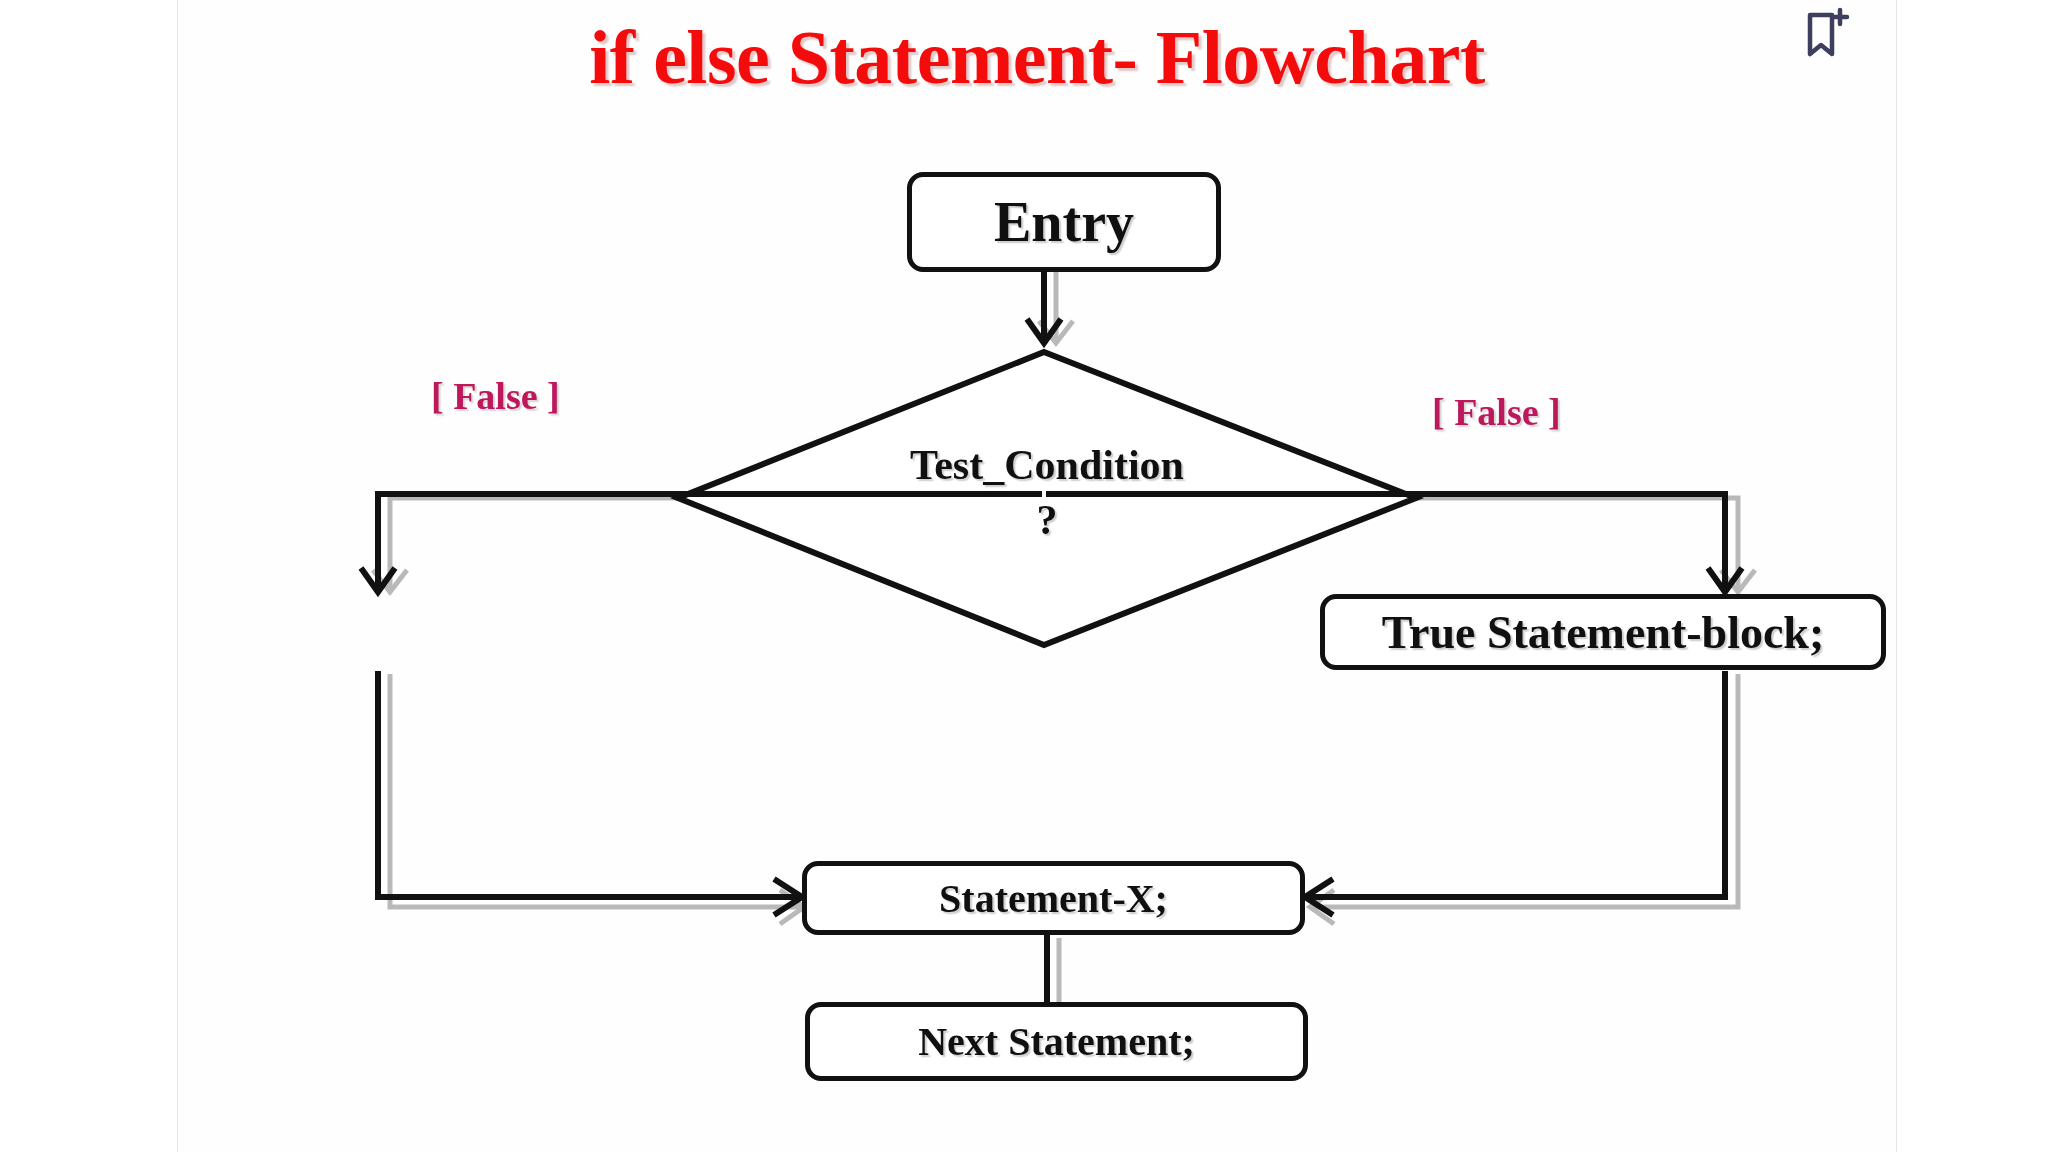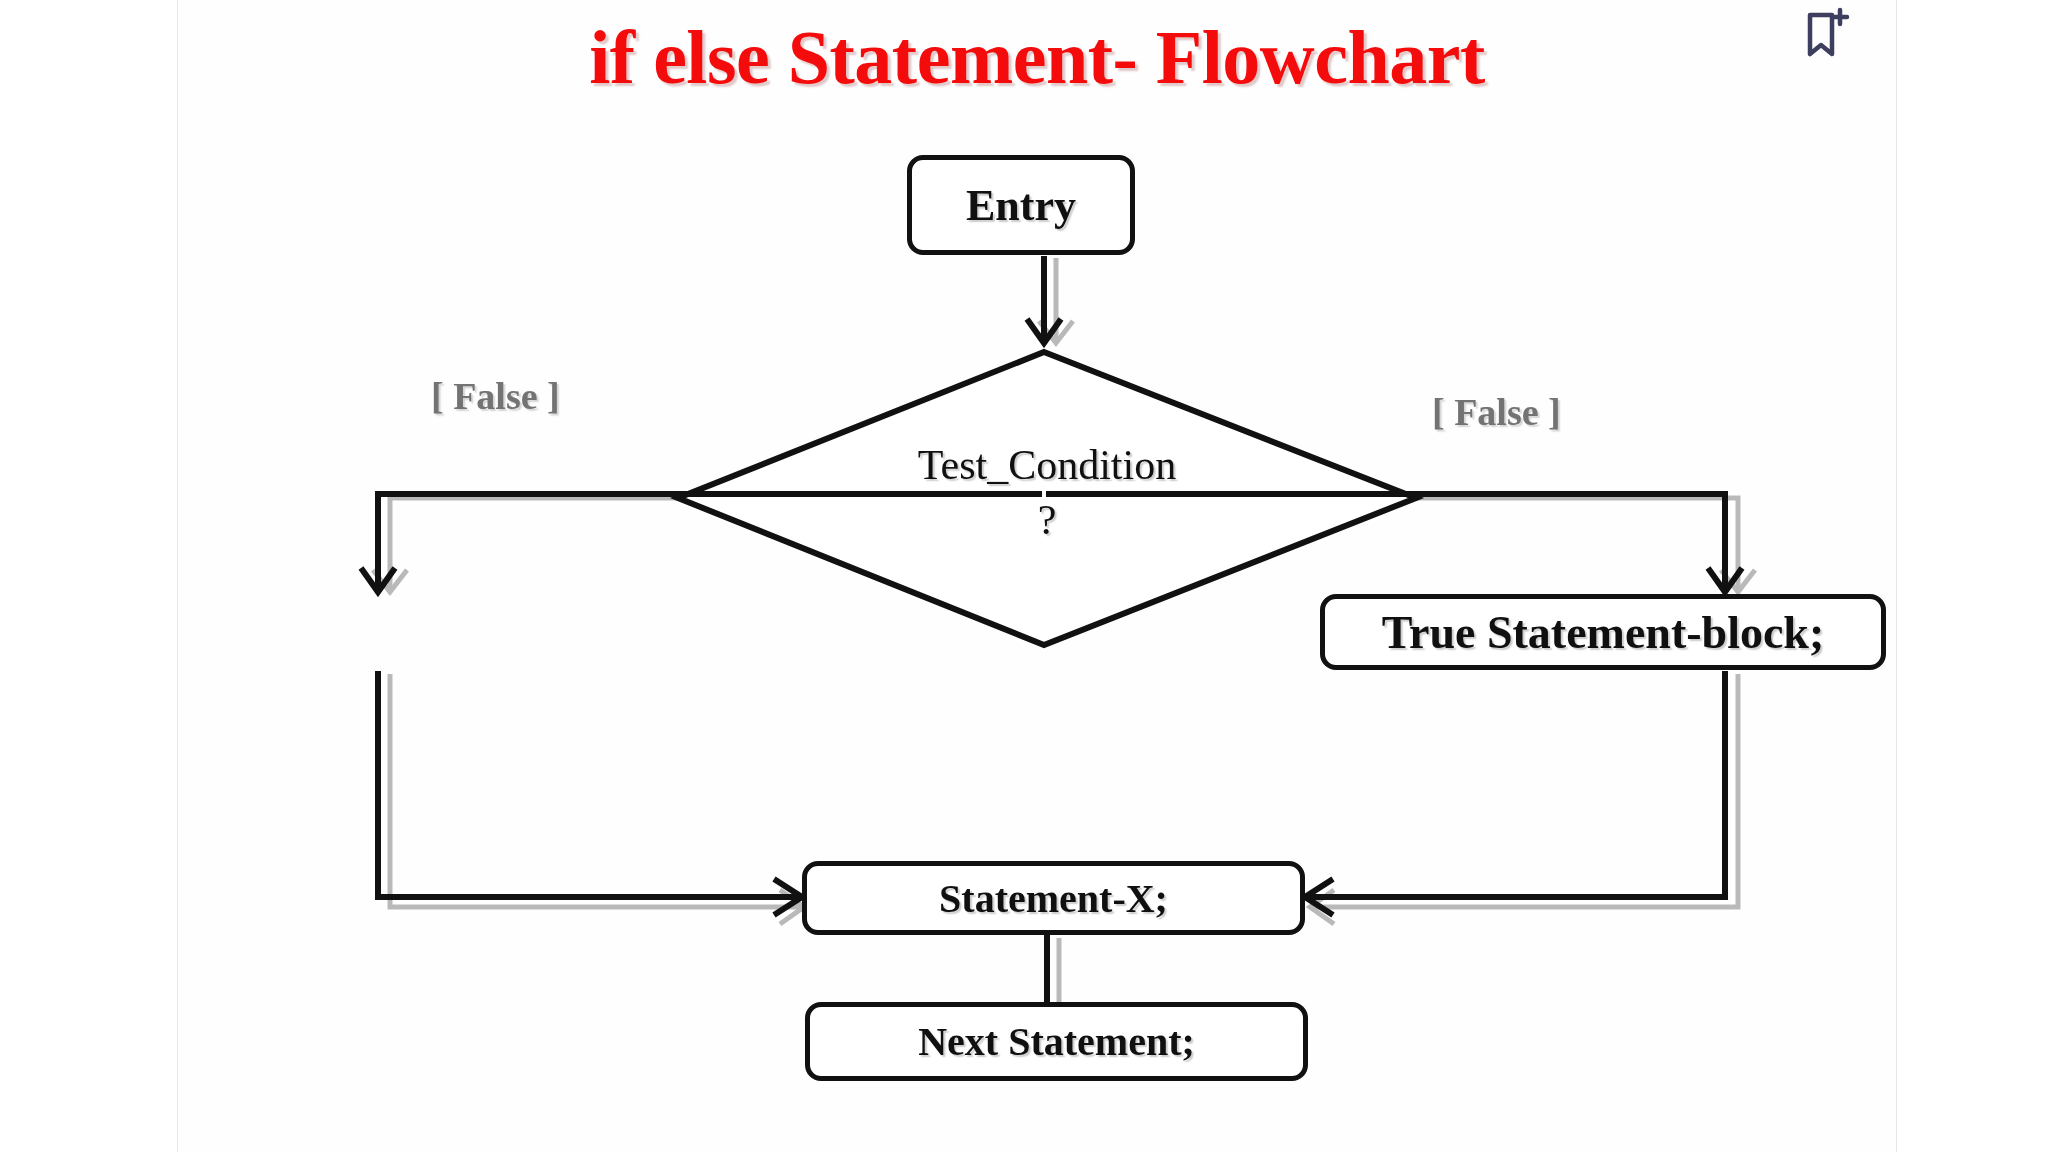--- a/index.html
+++ b/index.html
@@ -73,51 +73,51 @@
     display: flex;
     align-items: center;
     justify-content: center;
     z-index: 20;
     font-family: "Liberation Serif", "DejaVu Serif", serif;
     font-weight: bold;
     color: #101010;
     text-shadow: 2px 2px 1.5px rgba(140,140,140,0.45);
     white-space: nowrap;
   }
-  #node-entry      { left: 895px;  top: 155px;  width: 228px; height: 100px; font-size: 44px; }
+  #node-entry      { left: 895px;  top: 172px;  width: 314px; height: 100px; font-size: 56px; }
   #node-false      { left: 178px;  top: 594px;  width: 588px; height: 76px;  font-size: 40px; }
   #node-true       { left: 1308px; top: 594px;  width: 566px; height: 76px;  font-size: 46px; }
   #node-statementx { left: 790px;  top: 861px;  width: 503px; height: 74px;  font-size: 40px; }
   #node-next       { left: 793px;  top: 1002px; width: 503px; height: 79px;  font-size: 40px; }
 
   
   #decision-label {
     position: absolute;
     left: 785px;
     top: 440px;
     width: 500px;
     text-align: center;
     z-index: 22;
     font-family: "Liberation Serif", "DejaVu Serif", serif;
-    font-weight: normal;
+    font-weight: bold;
     font-size: 42px;
     color: #101010;
     line-height: 1.22;
     text-shadow: 2px 2px 1.5px rgba(140,140,140,0.45);
   }
   #decision-label .q { display: block; margin-top: 4px; }
 
   
   .branch-label {
     position: absolute;
     z-index: 22;
     font-family: "Liberation Serif", "DejaVu Serif", serif;
     font-weight: bold;
     font-size: 38px;
-    color: #737373;
+    color: #be185d;
     white-space: nowrap;
     text-shadow: 2px 2px 1.5px rgba(150,150,150,0.40);
   }
   #label-false { left: 419px;  top: 374px; }
   #label-true  { left: 1420px; top: 390px; }
 </style>
 </head>
 <body>
 
 <div id="screen">

